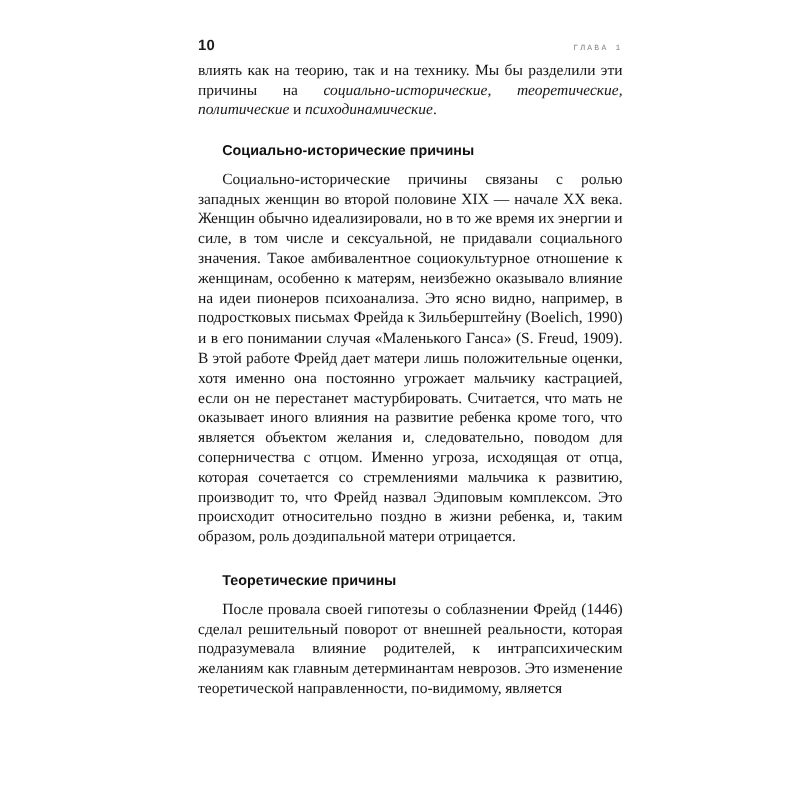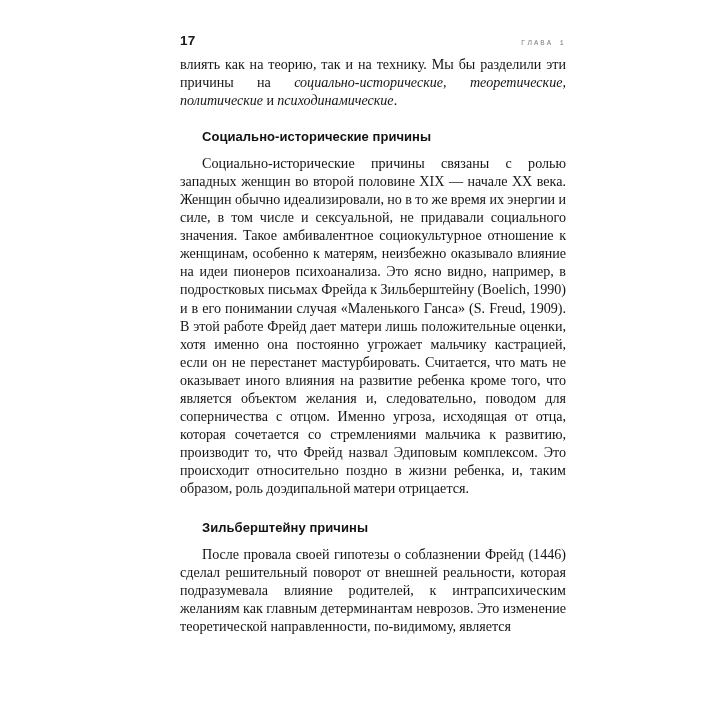--- a/index.html
+++ b/index.html
@@ -81,32 +81,32 @@
   .sp-before-h2 { height: 23px; }
   .sp-after-h2 { height: 10px; }
 </style>
 </head>
 <body>
 
 <div class="page">
   <div class="content">
 
     <div class="running-head">
-      <span class="folio">17</span>
+      <span class="folio">10</span>
       <span class="chapter-label">ГЛАВА 1</span>
     </div>
 
     <p class="para first-block"><span>влиять как на теорию, так и на технику. Мы бы разделили эти причины на </span><i>социально-исторические, теоретические, политические</i><span> и </span><i>психодинамические</i><span>.</span></p>
 
     <div class="sp-before-h1"></div>
     <h2 class="heading">Социально-исторические причины</h2>
     <div class="sp-after-h1"></div>
 
     <p class="para"><span class="indent"></span><span>Социально-исторические причины связаны с ролью западных женщин во второй половине XIX — начале XX века. Женщин обычно идеализировали, но в то же время их энергии и силе, в том числе и сексуальной, не придавали социального значения. Такое амбивалентное социокультурное отношение к женщинам, особенно к матерям, неизбежно оказывало влияние на идеи пионеров психоанализа. Это ясно видно, например, в подростковых письмах Фрейда к Зильберштейну (Boelich, 1990) и в его понимании случая «Маленького Ганса» (S. Freud, 1909). В этой работе Фрейд дает матери лишь положительные оценки, хотя именно она постоянно угрожает мальчику кастрацией, если он не перестанет мастурбировать. Считается, что мать не оказывает иного влияния на развитие ребенка кроме того, что является объектом желания и, следовательно, поводом для соперничества с отцом. Именно угроза, исходящая от отца, которая сочетается со стремлениями мальчика к развитию, производит то, что Фрейд назвал Эдиповым комплексом. Это происходит относительно поздно в жизни ребенка, и, таким образом, роль доэдипальной матери отрицается.</span></p>
 
     <div class="sp-before-h2"></div>
-    <h2 class="heading">Зильберштейну причины</h2>
+    <h2 class="heading">Теоретические причины</h2>
     <div class="sp-after-h2"></div>
 
     <p class="para"><span class="indent"></span><span>После провала своей гипотезы о соблазнении Фрейд (1446) сделал решительный поворот от внешней реальности, которая подразумевала влияние родителей, к интрапсихическим желаниям как главным детерминантам неврозов. Это изменение теоретической направленности, по-видимому, является</span></p>
 
   </div>
 </div>
 
 </body></html>

